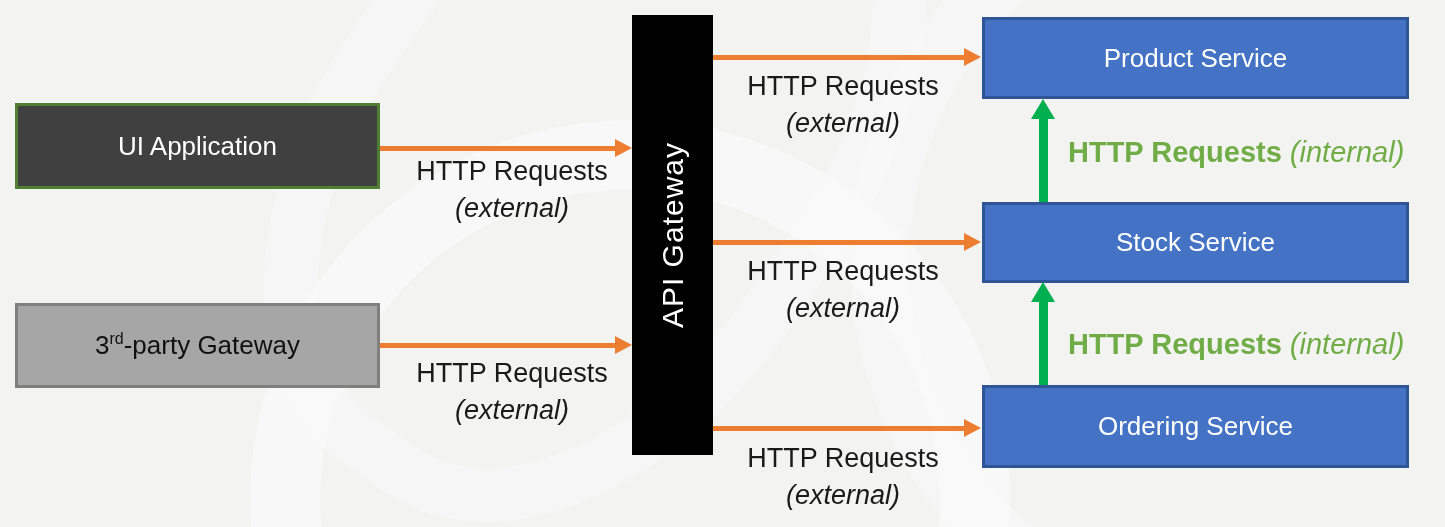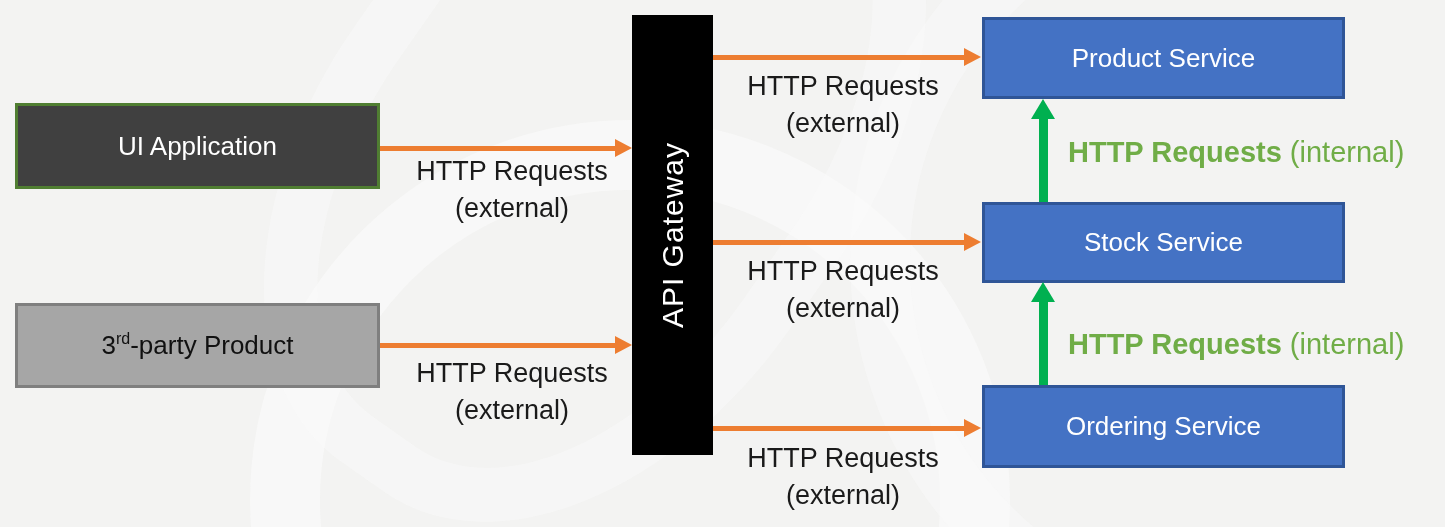--- a/index.html
+++ b/index.html
@@ -45,21 +45,21 @@
     left: 15px; top: 303px; width: 365px; height: 85px;
     background: #A6A6A6;
     border: 3px solid #7F7F7F;
     color: #111111;
   }
   .node-gray sup { font-size: 16px; line-height: 0; margin-top: 36px; }
   .node-blue {
     background: #4472C4;
     border: 3px solid #2F5597;
     color: #ffffff;
-    left: 982px; width: 363px; height: 82px;
+    left: 982px; width: 427px; height: 82px;
   }
   .node-product  { top: 17px; }
   .node-stock    { top: 202px; height: 81px; }
   .node-ordering { top: 385px; height: 83px; }
 
   .gateway {
     position: absolute;
     left: 632px; top: 15px; width: 81px; height: 440px;
     background: #000000;
     display: flex;
@@ -104,46 +104,46 @@
   }
 
   .ext-label {
     position: absolute;
     width: 240px;
     text-align: center;
     font-size: 27px;
     line-height: 37px;
     color: #1a1a1a;
   }
-  .ext-label .ital { }
+  .ext-label .ital { font-style: italic; }
 
   .int-label {
     position: absolute;
     font-size: 29px;
     color: #70AD47;
     white-space: nowrap;
   }
   .int-label .bold { font-weight: bold; }
-  .int-label .ital { }
+  .int-label .ital { font-style: italic; }
 </style>
 </head>
 <body>
 
 <div id="canvas">
 
   <div class="wm wm1"></div>
   <div class="wm wm2"></div>
   <div class="wm wm3"></div>
 
   <div class="node node-green">
     <span>UI Application</span>
   </div>
 
   <div class="node node-gray">
-    <span><span>3</span><sup>rd</sup><span>-party Product</span></span>
+    <span><span>3</span><sup>rd</sup><span>-party Gateway</span></span>
   </div>
 
   <div class="gateway">
     <span class="gateway-label">API Gateway</span>
   </div>
 
   <div class="node node-blue node-product">
     <span>Product Service</span>
   </div>
   <div class="node node-blue node-stock">

